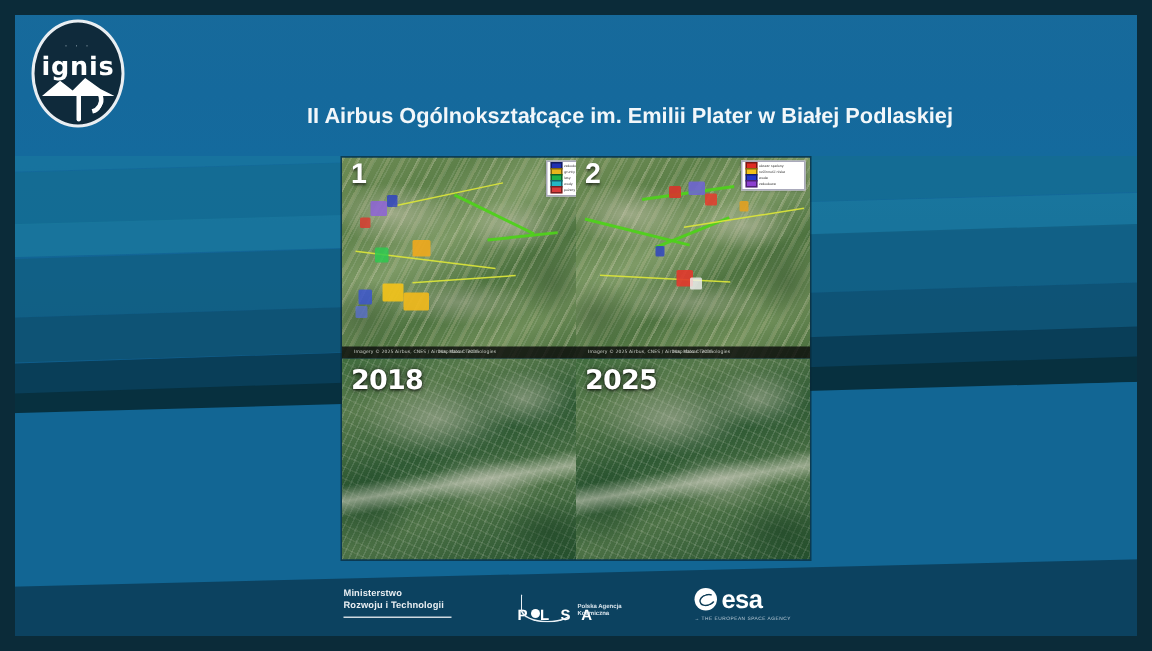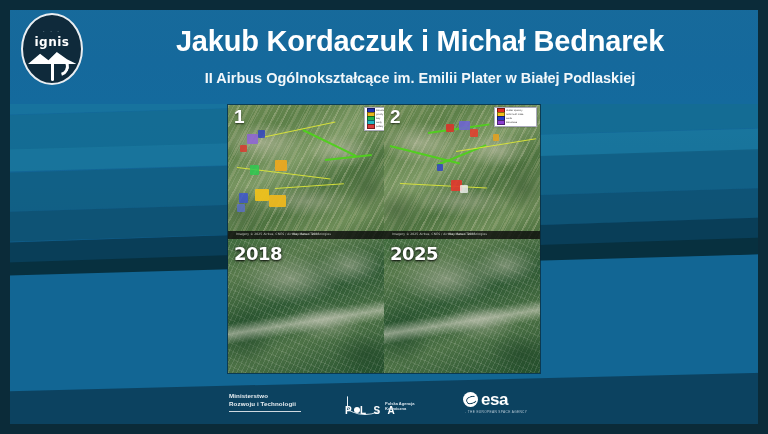--- a/index.html
+++ b/index.html
@@ -89,21 +89,21 @@
     border: 2px solid #e9eef2;
     overflow: hidden;
   }
   .logo-word {
     position: absolute;
     top: 20px;
     left: 0;
     right: 0;
     text-align: center;
     color: #ffffff;
-    font-size: 12px;
+    font-size: 17px;
     font-weight: bold;
     letter-spacing: .5px;
     font-family: "DejaVu Sans", sans-serif;
   }
   .logo-dots {
     position: absolute;
     top: 13px;
     left: 0; right: 0;
     text-align: center;
     color: #cfe0ea;
@@ -487,21 +487,20 @@
           <div class="logo-dots">· · ·</div>
           <div class="logo-word">ignis</div>
           <svg class="logo-mtn" viewBox="0 0 52 14" preserveAspectRatio="none">
             <path d="M0 14 L13 3 L22 10 L31 1 L42 9 L52 14 Z" fill="#ffffff"></path>
           </svg>
           <div class="logo-stem"></div>
           <div class="logo-hook"></div>
         </div>
       </div>
 
-      <div class="title">Jakub Kordaczuk i Michał Bednarek</div>
       <div class="subtitle">II Airbus Ogólnokształcące im. Emilii Plater w Białej Podlaskiej</div>
     </div>
   </div>
 
   <div class="figure">
 
     <div class="panel">
       <div class="sat-top"></div>
 
       <div class="road" style="left:6%;  top:46%; width:60%; transform:rotate(7deg);"></div>

